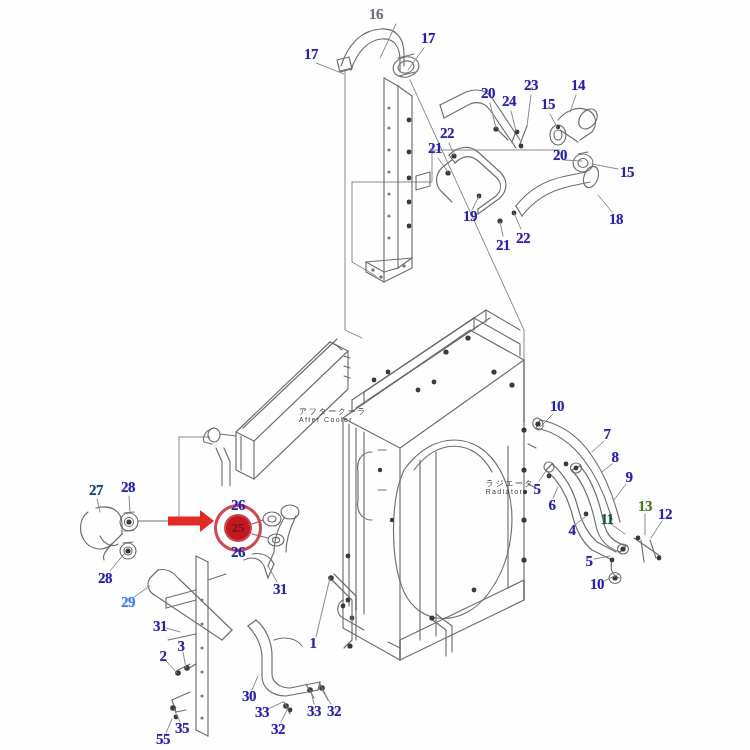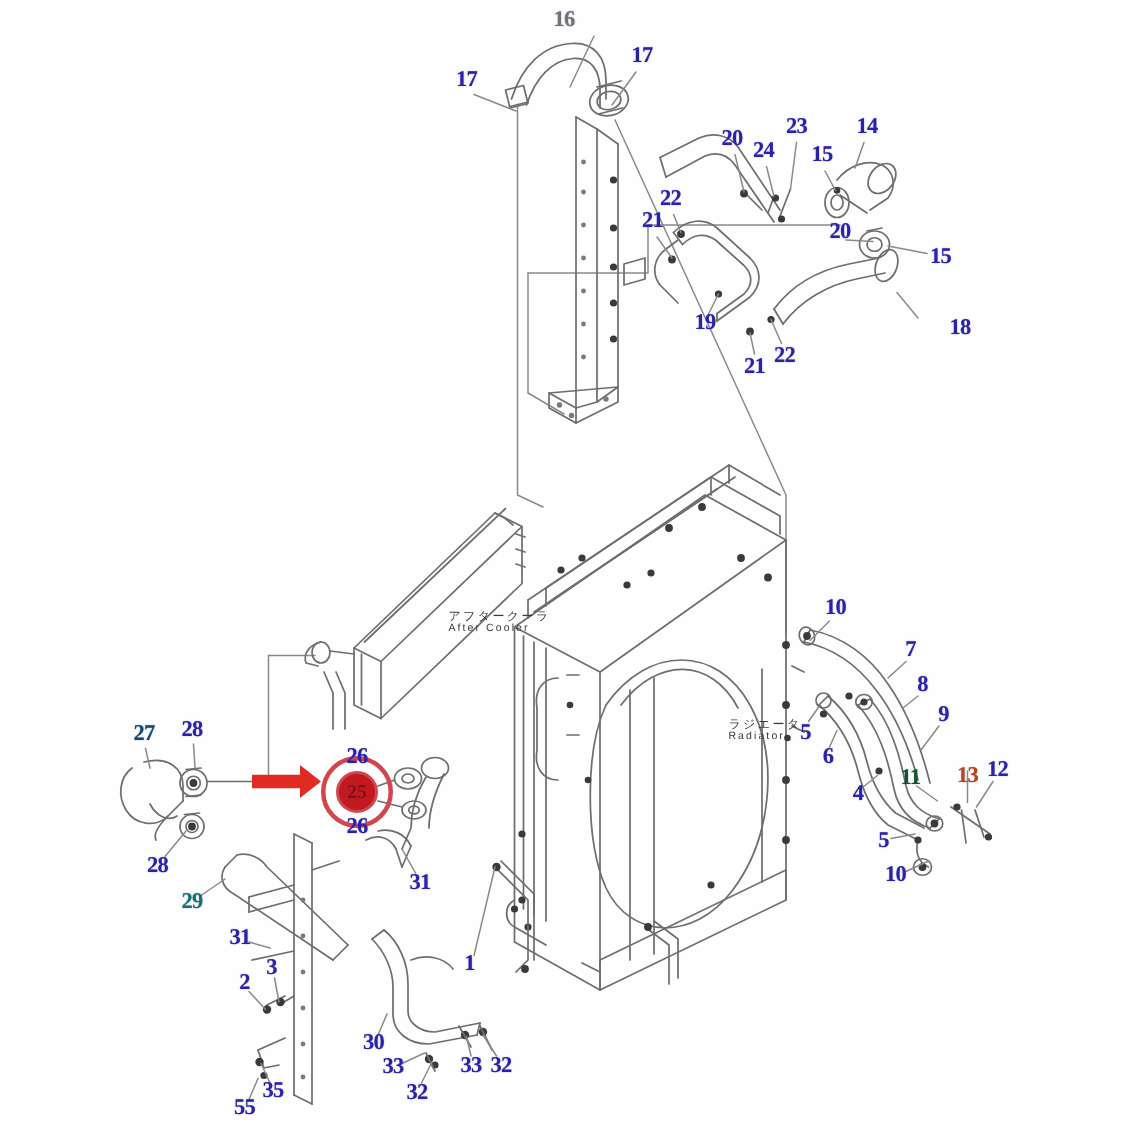--- a/index.html
+++ b/index.html
@@ -405,41 +405,41 @@
       <div class="lbl" style="left: 488px; top: 93px; color: rgb(42, 34, 168);">20</div>
       <div class="lbl" style="left: 509px; top: 101px; color: rgb(42, 34, 168);">24</div>
       <div class="lbl" style="left: 531px; top: 85px; color: rgb(42, 34, 168);">23</div>
       <div class="lbl" style="left: 548px; top: 104px; color: rgb(42, 34, 168);">15</div>
       <div class="lbl" style="left: 578px; top: 85px; color: rgb(42, 34, 168);">14</div>
       <div class="lbl" style="left: 447px; top: 133px; color: rgb(42, 34, 168);">22</div>
       <div class="lbl" style="left: 435px; top: 148px; color: rgb(42, 34, 168);">21</div>
       <div class="lbl" style="left: 560px; top: 155px; color: rgb(42, 34, 168);">20</div>
       <div class="lbl" style="left: 627px; top: 172px; color: rgb(42, 34, 168);">15</div>
       <div class="lbl" style="left: 470px; top: 216px; color: rgb(42, 34, 168);">19</div>
-      <div class="lbl" style="left: 616px; top: 219px; color: rgb(42, 34, 168); margin-left: 24px;">18</div>
+      <div class="lbl" style="left: 616px; top: 219px; color: rgb(42, 34, 168);">18</div>
       <div class="lbl" style="left: 503px; top: 245px; color: rgb(42, 34, 168);">21</div>
       <div class="lbl" style="left: 523px; top: 238px; color: rgb(42, 34, 168);">22</div>
       <div class="lbl" style="left: 557px; top: 406px; color: rgb(42, 34, 168);">10</div>
       <div class="lbl" style="left: 607px; top: 434px; color: rgb(42, 34, 168);">7</div>
       <div class="lbl" style="left: 615px; top: 457px; color: rgb(42, 34, 168);">8</div>
       <div class="lbl" style="left: 629px; top: 477px; color: rgb(42, 34, 168);">9</div>
       <div class="lbl" style="left: 537px; top: 489px; color: rgb(42, 34, 168);">5</div>
       <div class="lbl" style="left: 552px; top: 505px; color: rgb(42, 34, 168);">6</div>
-      <div class="lbl" style="left: 645px; top: 506px; color: #c2410c; margin-top: 12px;">13</div>
+      <div class="lbl" style="left: 645px; top: 506px; color: #4d7c0f;">13</div>
       <div class="lbl" style="left: 665px; top: 514px; color: rgb(42, 34, 168);">12</div>
       <div class="lbl" style="left: 607px; top: 519px; color: #14532d;">11</div>
       <div class="lbl" style="left: 572px; top: 530px; color: rgb(42, 34, 168);">4</div>
       <div class="lbl" style="left: 589px; top: 561px; color: rgb(42, 34, 168);">5</div>
       <div class="lbl" style="left: 597px; top: 584px; color: rgb(42, 34, 168);">10</div>
       <div class="lbl" style="left: 96px; top: 490px; color: #0c4a6e;">27</div>
       <div class="lbl" style="left: 128px; top: 487px; color: rgb(42, 34, 168);">28</div>
       <div class="lbl" style="left: 105px; top: 578px; color: rgb(42, 34, 168);">28</div>
       <div class="lbl" style="left: 238px; top: 505px; color: rgb(42, 34, 168);">26</div>
       <div class="lbl" style="left: 238px; top: 552px; color: rgb(42, 34, 168);">26</div>
-      <div class="lbl" style="left: 128px; top: 602px; color: #0f766e; text-align: right;">29</div>
+      <div class="lbl" style="left: 128px; top: 602px; color: #3b82f6; text-align: right;">29</div>
       <div class="lbl" style="left: 280px; top: 589px; color: rgb(42, 34, 168);">31</div>
       <div class="lbl" style="left: 160px; top: 626px; color: rgb(42, 34, 168);">31</div>
       <div class="lbl" style="left: 163px; top: 656px; color: rgb(42, 34, 168);">2</div>
       <div class="lbl" style="left: 181px; top: 646px; color: rgb(42, 34, 168);">3</div>
       <div class="lbl" style="left: 313px; top: 643px; color: rgb(42, 34, 168);">1</div>
       <div class="lbl" style="left: 249px; top: 696px; color: rgb(42, 34, 168);">30</div>
       <div class="lbl" style="left: 262px; top: 712px; color: rgb(42, 34, 168);">33</div>
       <div class="lbl" style="left: 314px; top: 711px; color: rgb(42, 34, 168);">33</div>
       <div class="lbl" style="left: 334px; top: 711px; color: rgb(42, 34, 168);">32</div>
       <div class="lbl" style="left: 278px; top: 729px; color: rgb(42, 34, 168);">32</div>

